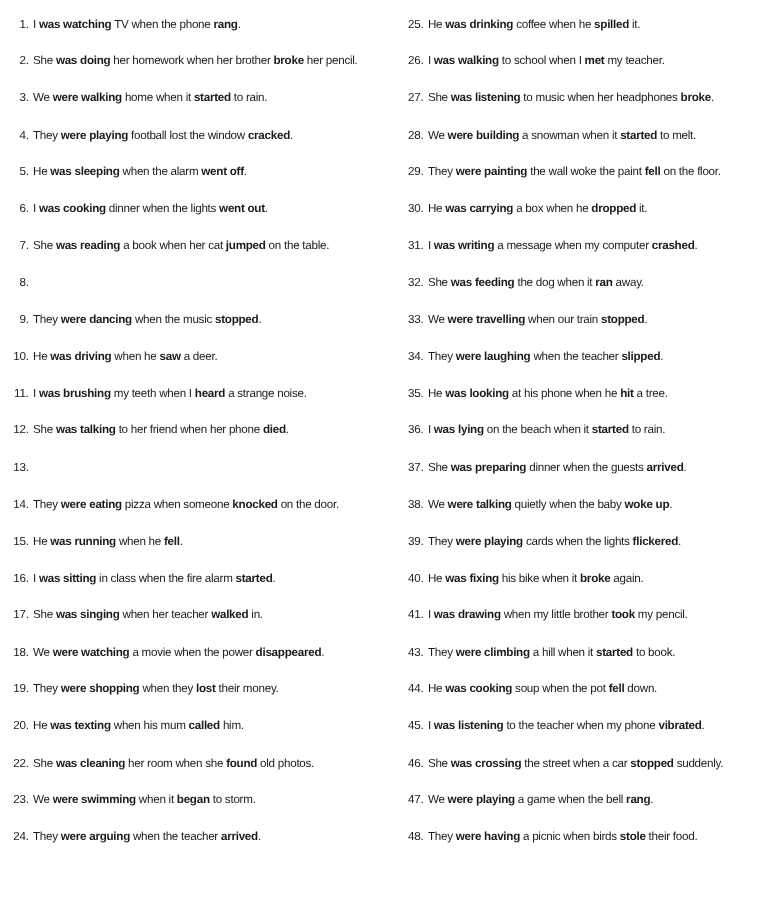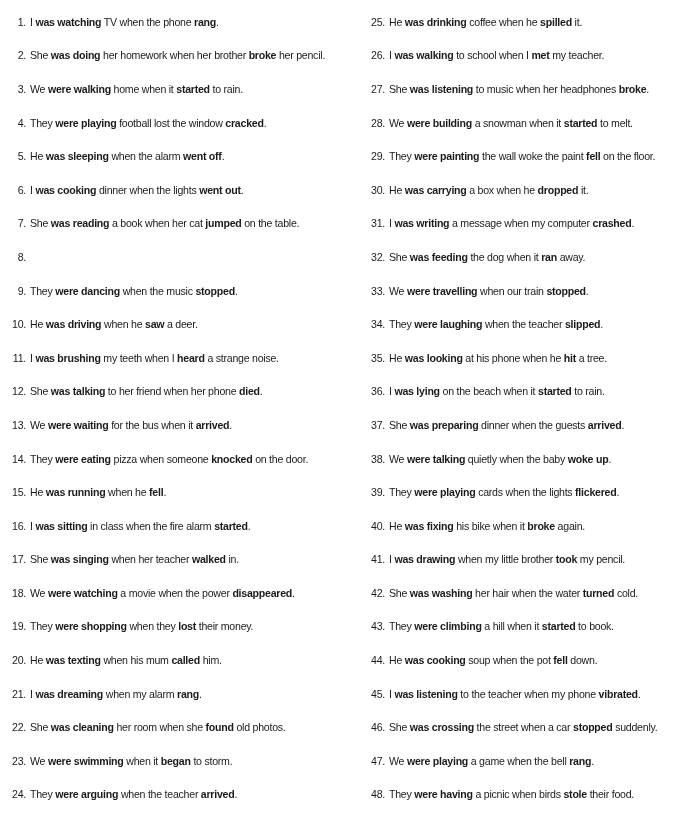--- a/index.html
+++ b/index.html
@@ -97,21 +97,20 @@
       <div class="row">
         <span class="num">11.</span>
         <span class="sentence"><span class="seg">I </span><span class="seg bold">was brushing</span><span class="seg"> my teeth when I </span><span class="seg bold">heard</span><span class="seg"> a strange noise.</span></span>
       </div>
       <div class="row">
         <span class="num">12.</span>
         <span class="sentence"><span class="seg">She </span><span class="seg bold">was talking</span><span class="seg"> to her friend when her phone </span><span class="seg bold">died</span><span class="seg">.</span></span>
       </div>
       <div class="row">
         <span class="num">13.</span>
-        <span class="sentence"><span class="seg">We </span><span class="seg bold">were waiting</span><span class="seg"> for the bus when it </span><span class="seg bold">arrived</span><span class="seg">.</span></span>
       </div>
       <div class="row">
         <span class="num">14.</span>
         <span class="sentence"><span class="seg">They </span><span class="seg bold">were eating</span><span class="seg"> pizza when someone </span><span class="seg bold">knocked</span><span class="seg"> on the door.</span></span>
       </div>
       <div class="row">
         <span class="num">15.</span>
         <span class="sentence"><span class="seg">He </span><span class="seg bold">was running</span><span class="seg"> when he </span><span class="seg bold">fell</span><span class="seg">.</span></span>
       </div>
       <div class="row">
@@ -128,24 +127,20 @@
       </div>
       <div class="row">
         <span class="num">19.</span>
         <span class="sentence"><span class="seg">They </span><span class="seg bold">were shopping</span><span class="seg"> when they </span><span class="seg bold">lost</span><span class="seg"> their money.</span></span>
       </div>
       <div class="row">
         <span class="num">20.</span>
         <span class="sentence"><span class="seg">He </span><span class="seg bold">was texting</span><span class="seg"> when his mum </span><span class="seg bold">called</span><span class="seg"> him.</span></span>
       </div>
       <div class="row">
-        <span class="num">21.</span>
-        <span class="sentence"><span class="seg">I </span><span class="seg bold">was dreaming</span><span class="seg"> when my alarm </span><span class="seg bold">rang</span><span class="seg">.</span></span>
-      </div>
-      <div class="row">
         <span class="num">22.</span>
         <span class="sentence"><span class="seg">She </span><span class="seg bold">was cleaning</span><span class="seg"> her room when she </span><span class="seg bold">found</span><span class="seg"> old photos.</span></span>
       </div>
       <div class="row">
         <span class="num">23.</span>
         <span class="sentence"><span class="seg">We </span><span class="seg bold">were swimming</span><span class="seg"> when it </span><span class="seg bold">began</span><span class="seg"> to storm.</span></span>
       </div>
       <div class="row">
         <span class="num">24.</span>
         <span class="sentence"><span class="seg">They </span><span class="seg bold">were arguing</span><span class="seg"> when the teacher </span><span class="seg bold">arrived</span><span class="seg">.</span></span>
@@ -212,24 +207,20 @@
         <span class="num">39.</span>
         <span class="sentence"><span class="seg">They </span><span class="seg bold">were playing</span><span class="seg"> cards when the lights </span><span class="seg bold">flickered</span><span class="seg">.</span></span>
       </div>
       <div class="row">
         <span class="num">40.</span>
         <span class="sentence"><span class="seg">He </span><span class="seg bold">was fixing</span><span class="seg"> his bike when it </span><span class="seg bold">broke</span><span class="seg"> again.</span></span>
       </div>
       <div class="row">
         <span class="num">41.</span>
         <span class="sentence"><span class="seg">I </span><span class="seg bold">was drawing</span><span class="seg"> when my little brother </span><span class="seg bold">took</span><span class="seg"> my pencil.</span></span>
-      </div>
-      <div class="row">
-        <span class="num">42.</span>
-        <span class="sentence"><span class="seg">She </span><span class="seg bold">was washing</span><span class="seg"> her hair when the water </span><span class="seg bold">turned</span><span class="seg"> cold.</span></span>
       </div>
       <div class="row">
         <span class="num">43.</span>
         <span class="sentence"><span class="seg">They </span><span class="seg bold">were climbing</span><span class="seg"> a hill when it </span><span class="seg bold">started</span><span class="seg"> to book.</span></span>
       </div>
       <div class="row">
         <span class="num">44.</span>
         <span class="sentence"><span class="seg">He </span><span class="seg bold">was cooking</span><span class="seg"> soup when the pot </span><span class="seg bold">fell</span><span class="seg"> down.</span></span>
       </div>
       <div class="row">

